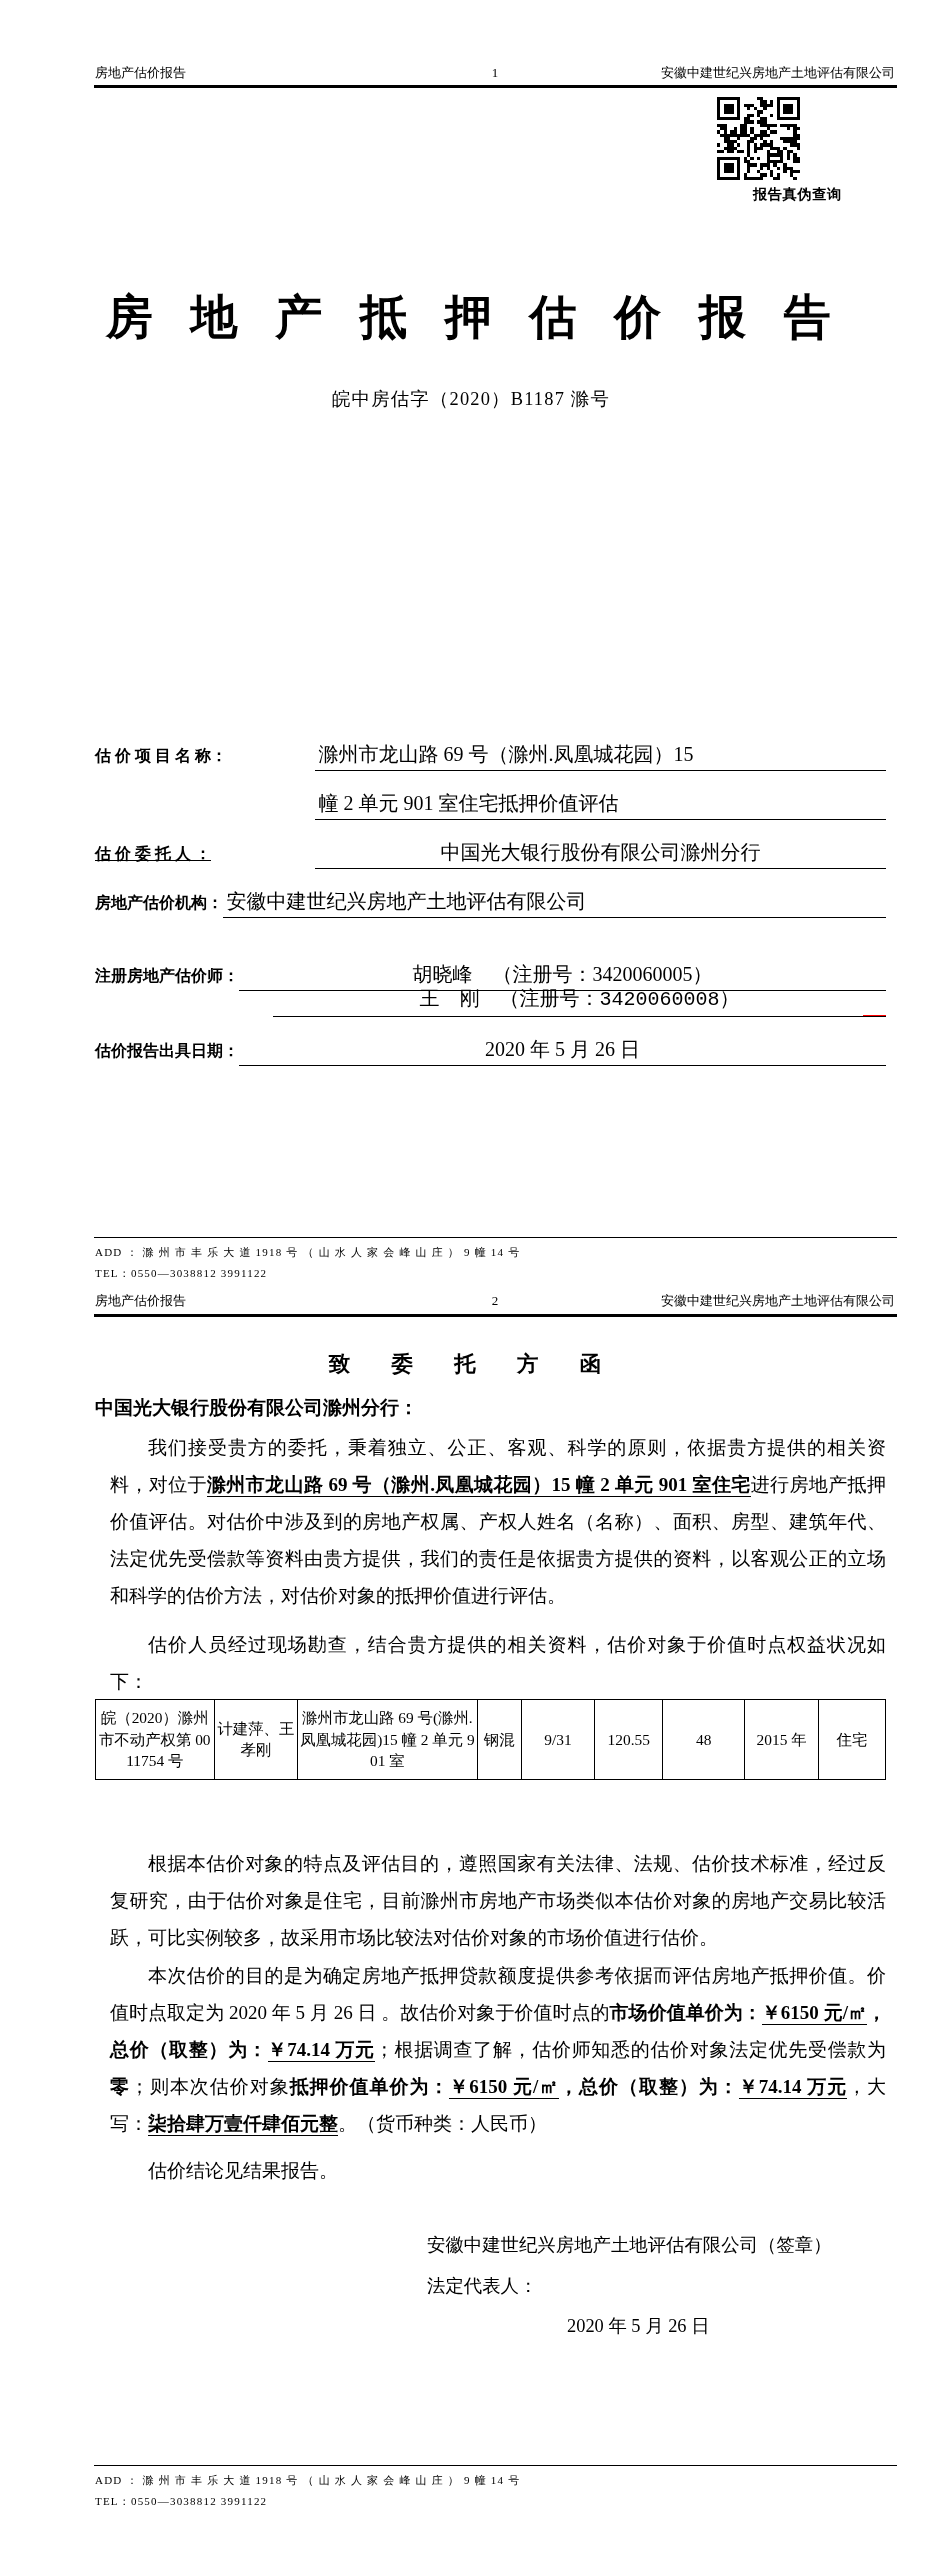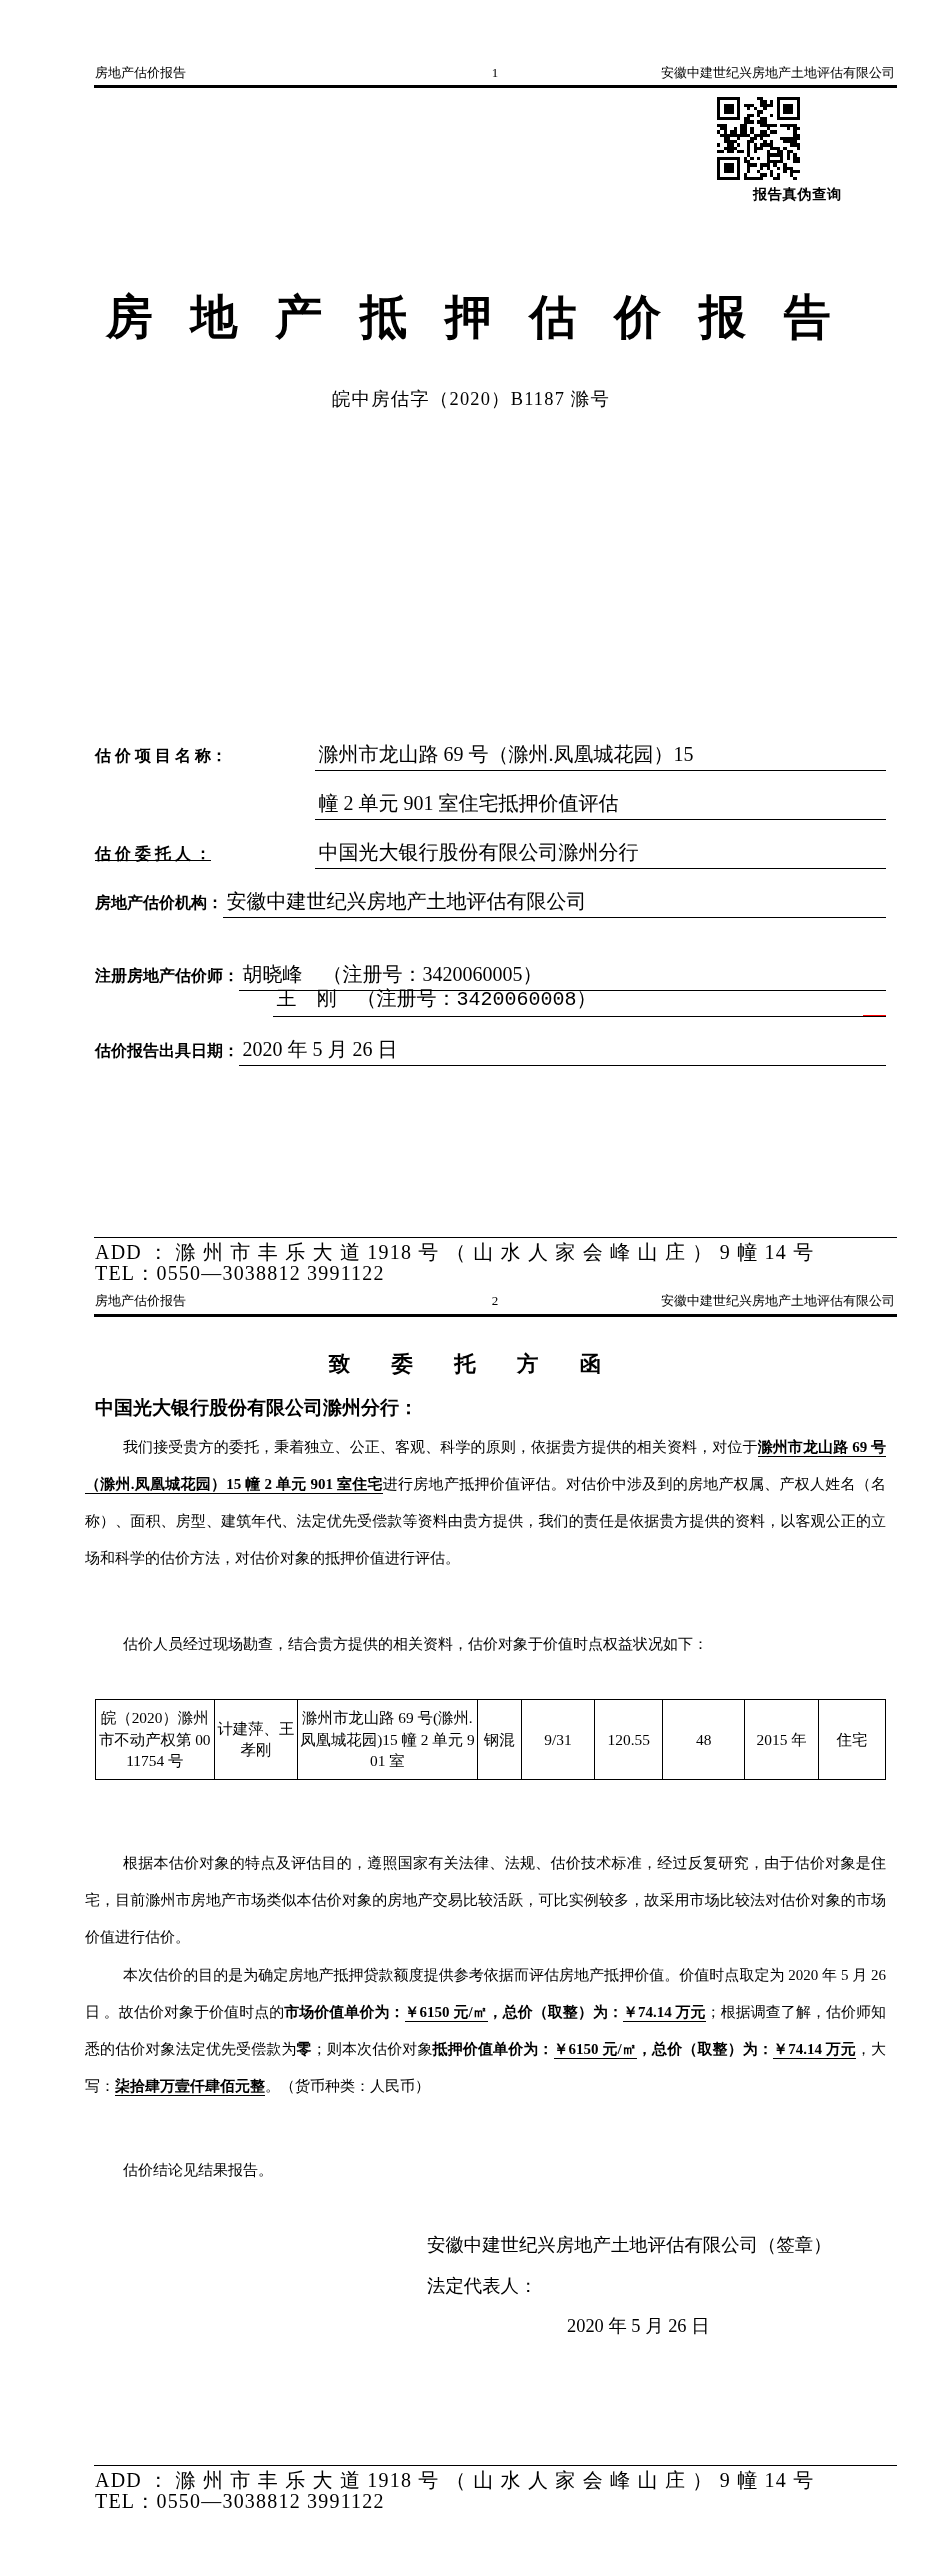--- a/index.html
+++ b/index.html
@@ -14,46 +14,46 @@
   .abs{position:absolute;}
   
   .runhead{
     left:95px;right:47px;
     display:flex;justify-content:space-between;align-items:flex-end;
     font-size:13px;line-height:18px;white-space:nowrap;
   }
   .runhead .mid{position:absolute;left:50%;transform:translateX(-50%);}
   .hrule-thick{left:94px;right:45px;height:3px;background:#000;}
   .hrule-thin{left:94px;right:45px;height:1.2px;background:#000;}
-  .footline{left:95px;right:47px;font-size:20px;line-height:20px;letter-spacing:1.2px;white-space:nowrap;}
+  .footline{left:95px;right:47px;font-size:11px;line-height:20px;letter-spacing:1.2px;white-space:nowrap;}
   
   .qr-wrap{width:83px;height:83px;}
   .qr-caption{font-size:14.2px;font-weight:bold;letter-spacing:0.6px;white-space:nowrap;}
   .main-title{
     left:0;right:0;text-align:center;
     font-size:47px;font-weight:bold;letter-spacing:5.3px;word-spacing:15.4px;white-space:nowrap;
   }
   .doc-no{left:0;right:0;text-align:center;font-size:18.4px;letter-spacing:1.2px;}
   .frow{
     left:95px;right:56px;
     display:flex;align-items:flex-end;
     font-size:20px;line-height:28.5px;white-space:nowrap;
   }
   .flabel{font-weight:bold;font-size:16px;white-space:pre;flex:none;}
   .fspacer{flex:none;width:220px;}
   .fval{flex:1;border-bottom:1.2px solid #000;padding:0 3.6px 1.2px 3.6px;overflow:hidden;}
-  .fval.center{text-align:left;}
+  .fval.center{text-align:center;}
   .red-tip{display:inline-block;width:24px;height:2.4px;background:#ff0000;position:absolute;right:-1.2px;bottom:-1.8px;}
   .relbox{position:relative;}
   
   .p2-title{left:0;right:0;text-align:center;font-size:21.4px;font-weight:bold;letter-spacing:12px;word-spacing:12px;}
   .salutation{left:95px;right:56px;font-size:19px;font-weight:bold;}
   .para{
-    left:85px;right:56px;
-    font-size:15px;line-height:37px;
+    left:110px;right:56px;
+    font-size:19px;line-height:37px;
     text-align:justify;text-indent:38px;font-family:Liberation Serif, serif;
   }
   .b{font-weight:bold;}
   .u{border-bottom:1.2px solid #000;padding-bottom:0.6px;}
   
   .vtable{
     left:95px;right:56px;
     border-collapse:collapse;table-layout:fixed;
     font-size:15.4px;line-height:21.4px;
   }

